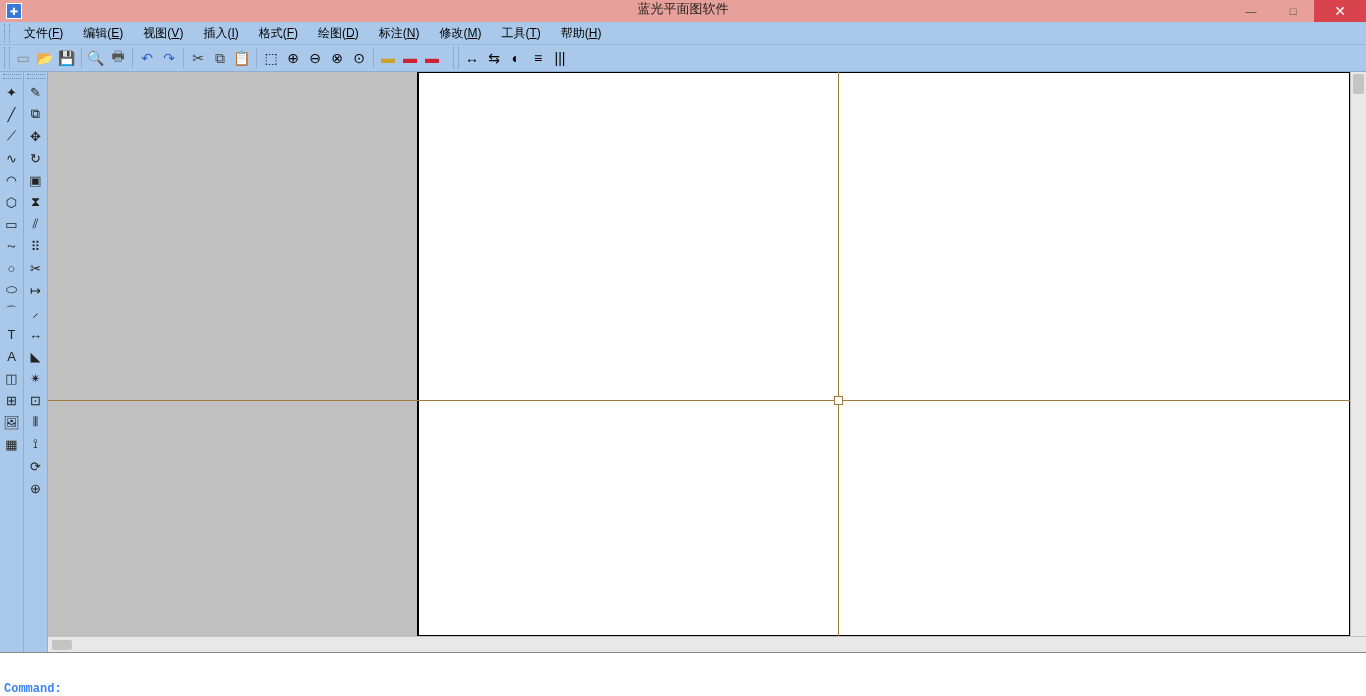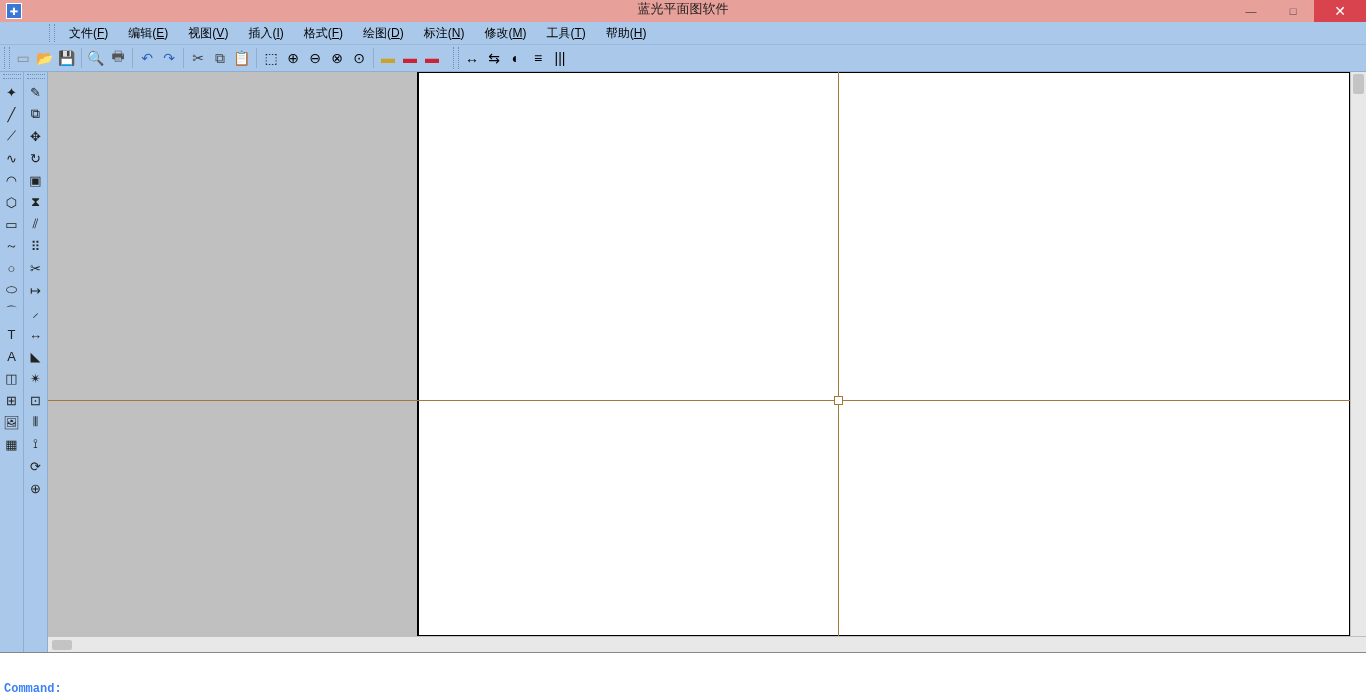--- a/index.html
+++ b/index.html
@@ -59,21 +59,20 @@
   font-size: 14px;
 }
 
 
 .menubar {
   height: 22px;
   background: #a9c8ea;
   display: flex;
   align-items: center;
   padding-left: 4px;
-  margin-left: 45px;
 }
 .menubar .grip {
   width: 6px;
   height: 18px;
   border-left: 1px dotted #6a8fb8;
   border-right: 1px dotted #6a8fb8;
   margin-right: 4px;
 }
 .menubar .menuitem {
   padding: 2px 10px;

